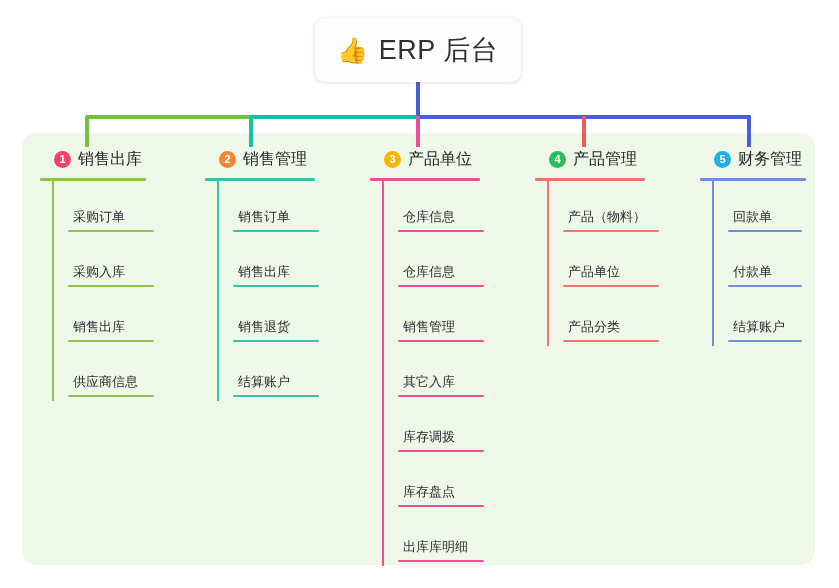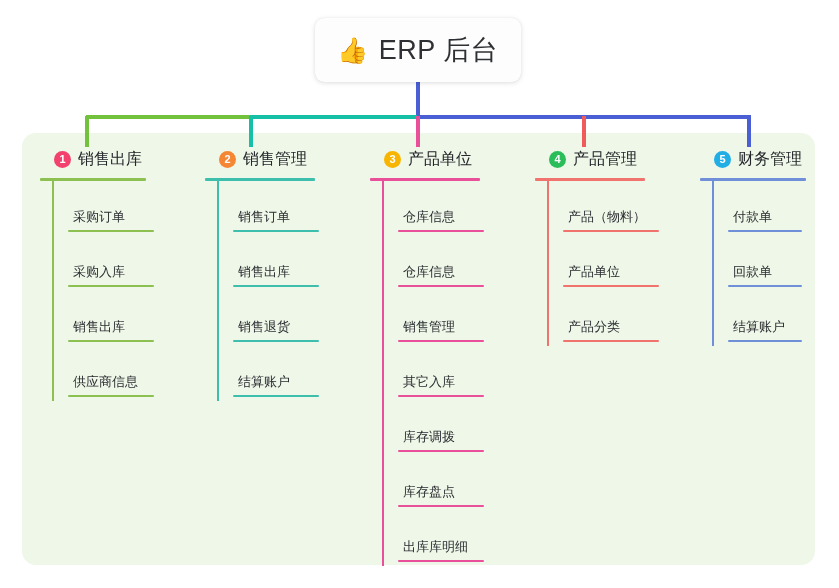--- a/index.html
+++ b/index.html
@@ -270,28 +270,28 @@
       </div>
       <div class="column" style="left: 700px;">
         <div class="col-head">
           <span class="badge" style="background: rgb(33, 174, 229);">5</span>
           <span class="col-title">财务管理</span>
         </div>
         <div class="head-rule" style="background: rgb(111, 143, 216); width: 106px;"></div>
         <div class="leaves">
           <div class="spine" style="background: rgb(111, 143, 216); height: 165px;"></div>
           <div class="leaf">
+            <span class="leaf-label">回款单</span>
+            <div class="leaf-rule" style="background: rgb(111, 143, 216); width: 74px;"></div>
+          </div>
+          <div class="leaf">
             <span class="leaf-label">付款单</span>
             <div class="leaf-rule" style="background: rgb(111, 143, 216); width: 74px;"></div>
           </div>
           <div class="leaf">
-            <span class="leaf-label">回款单</span>
-            <div class="leaf-rule" style="background: rgb(111, 143, 216); width: 74px;"></div>
-          </div>
-          <div class="leaf">
             <span class="leaf-label">结算账户</span>
             <div class="leaf-rule" style="background: rgb(111, 143, 216); width: 74px;"></div>
           </div>
         </div>
       </div>
     </div>
 
 </div>
 
 </body></html>

